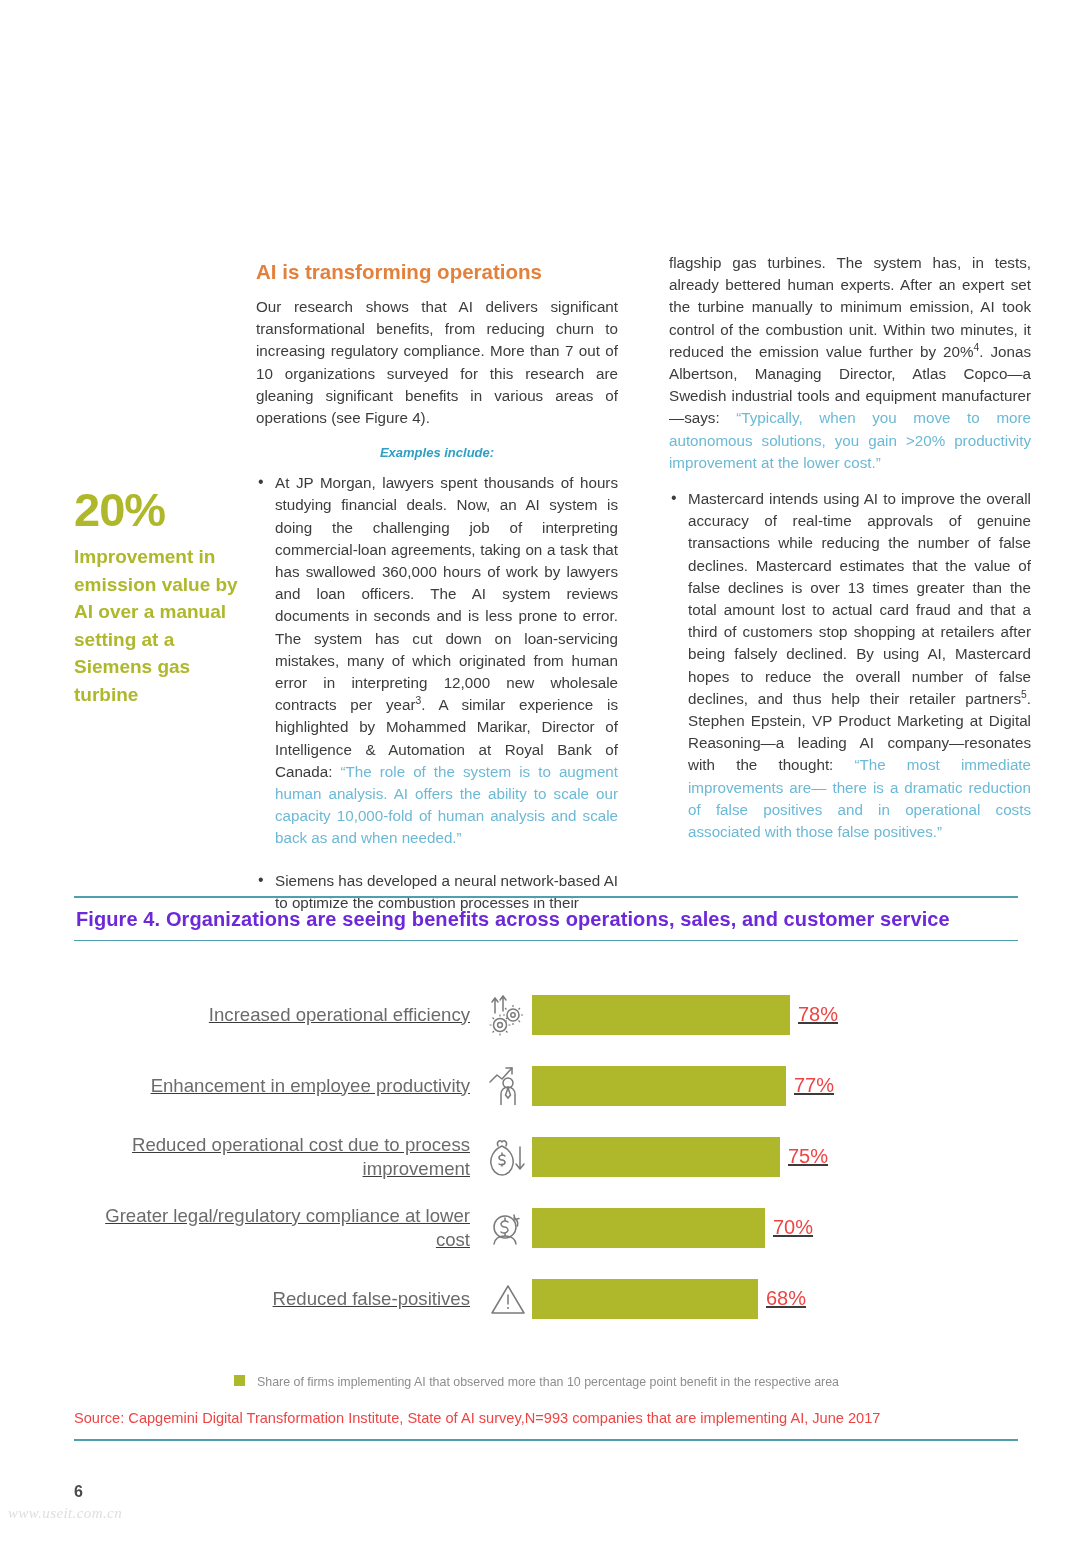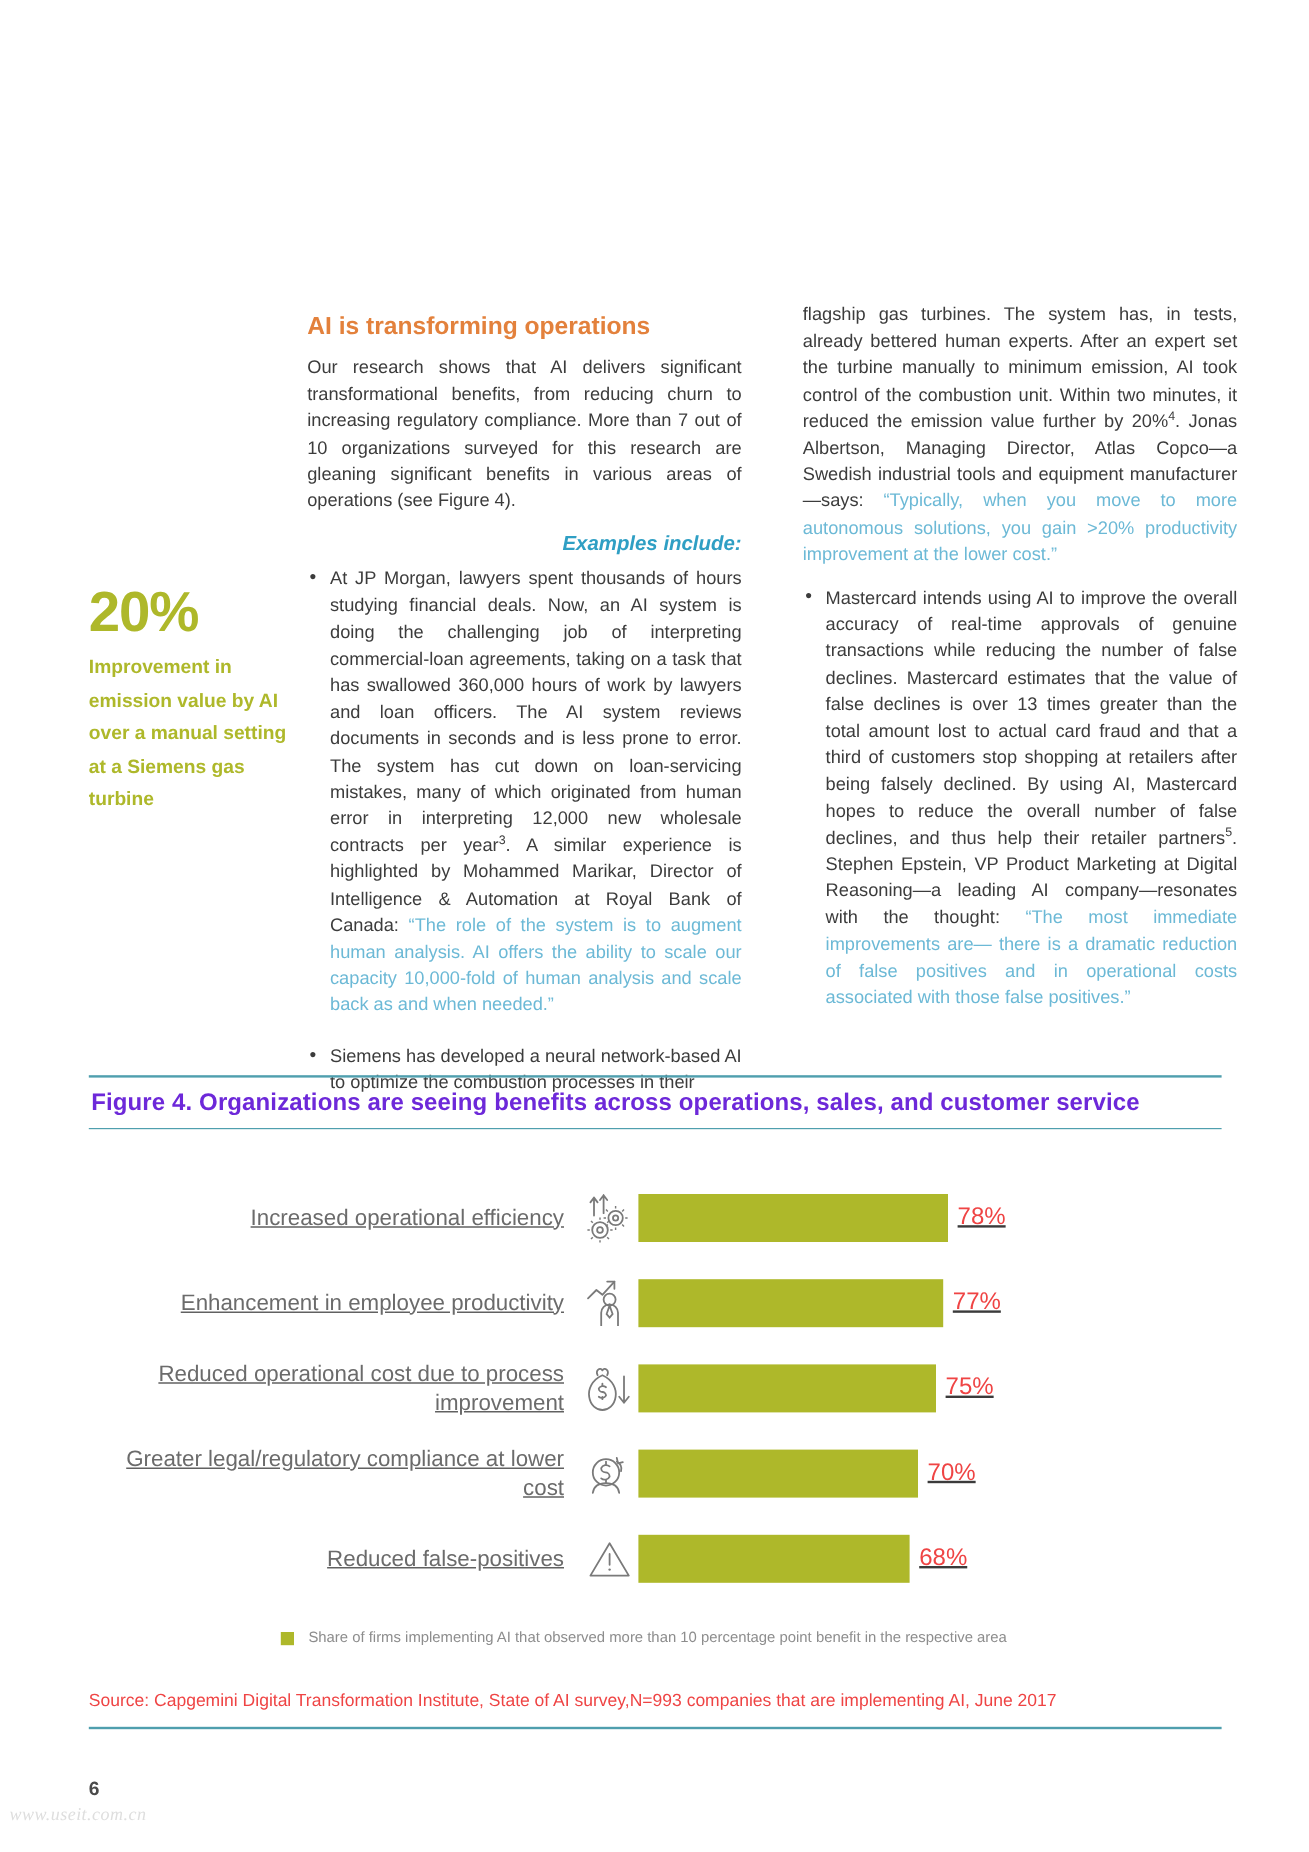--- a/index.html
+++ b/index.html
@@ -16,21 +16,21 @@
     position:absolute;
     left:74px;top:483px;width:165px;
     color:#aeb82a;
   }
   .callout .big{
     font-size:47px;line-height:54px;font-weight:bold;
     letter-spacing:-1px;
     margin:0 0 6px 0;
   }
   .callout .sub{
-    font-size:16px;line-height:27.5px;font-weight:bold;
+    font-size:19px;line-height:27.5px;font-weight:bold;
     margin:0;
   }
 
   .col{
     position:absolute;
     width:362px;
     font-size:15.2px;
     line-height:22.2px;
     text-align:justify;
     color:#3c3c3c;
@@ -43,26 +43,26 @@
     font-size:20.5px;
     line-height:24px;
     font-weight:bold;
     color:#e3813c;
     text-align:left;
   }
   p.body{margin:0 0 14px 0;}
   p.body:last-child{margin-bottom:0;}
   h3.examples{
     margin:4px 0 9px 0;
-    font-size:17px;
+    font-size:13px;
     line-height:20px;
     font-weight:bold;
     font-style:italic;
     color:#2f9fc4;
-    text-align:right;
+    text-align:center;
   }
   ul.bullets{
     margin:0;padding:0;list-style:none;
   }
   ul.bullets li{
     position:relative;
     padding-left:19px;
     margin-bottom:20px;
     text-align:justify;
   }
@@ -129,22 +129,22 @@
   }
   .bar-value{
     font-size:20px;
     color:#ef4444;
     margin-left:8px;
     white-space:nowrap;
   }
 
   .legend{
     display:flex;
-    align-items:flex-end;
-    margin-top:18px;
+    align-items:flex-start;
+    margin-top:36px;
     padding-left:160px;
   }
   .legend-swatch{
     width:11px;height:11px;background:#aeb82a;
     margin-right:12px;
   }
   .legend-text{
     font-size:12.4px;color:#8d8d8d;
   }
 

